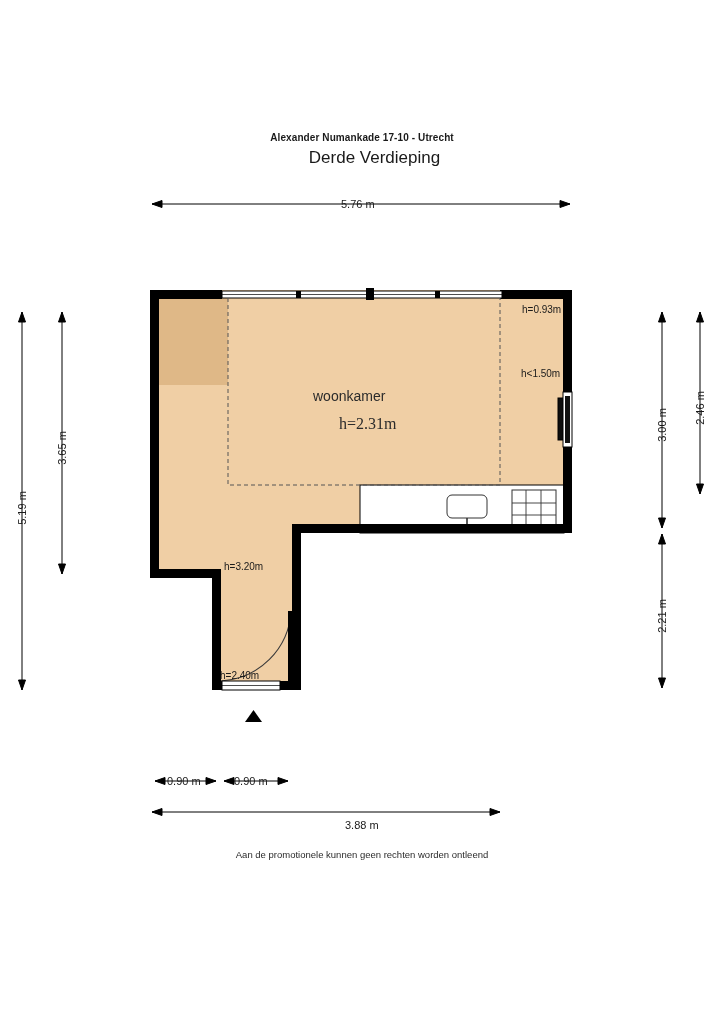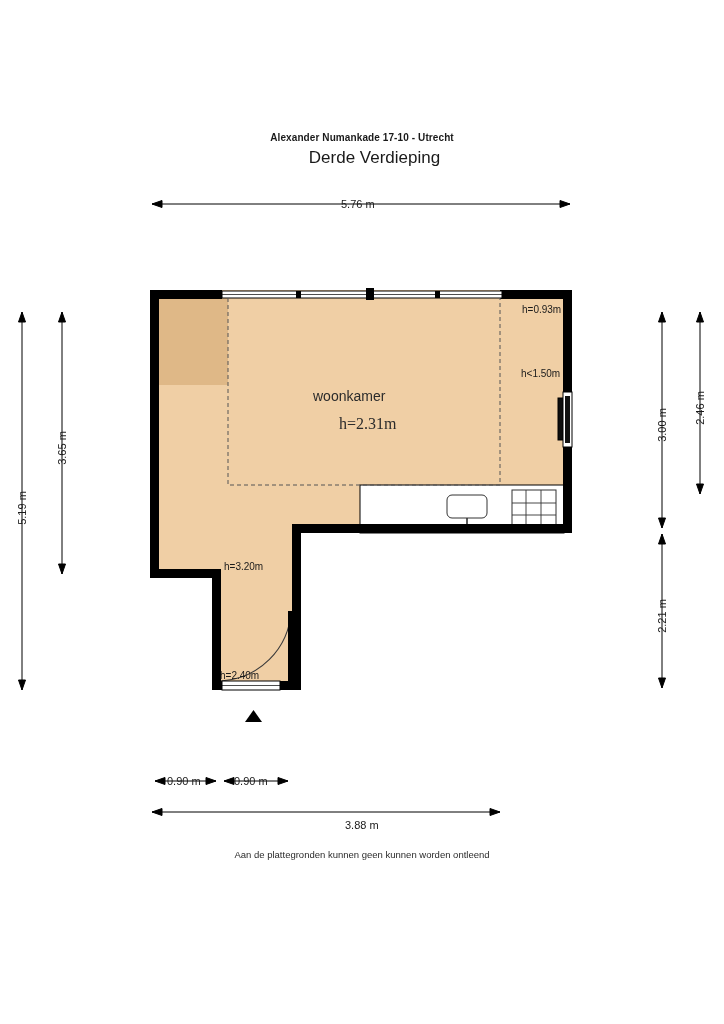--- a/index.html
+++ b/index.html
@@ -223,14 +223,14 @@
 <div class="dim vert" style="left:668px; top:425px; transform: rotate(-90deg) translate(-50%, -100%);">3.00 m</div>
 
 <div class="dim vert" style="left:668px; top:616px; transform: rotate(-90deg) translate(-50%, -100%);">2.21 m</div>
 
 <div class="dim" style="left:167px; top:775px;">0.90 m</div>
 <div class="dim" style="left:234px; top:775px;">0.90 m</div>
 
 <div class="dim" style="left:345px; top:812px;margin-top:7px;">3.88 m</div>
 
 <div class="footer">
-  <div>Aan de plattegronden kunnen geen kunnen worden ontleend</div>
+  <div>Aan de promotionele kunnen geen rechten worden ontleend</div>
 </div>
 
 </body></html>

